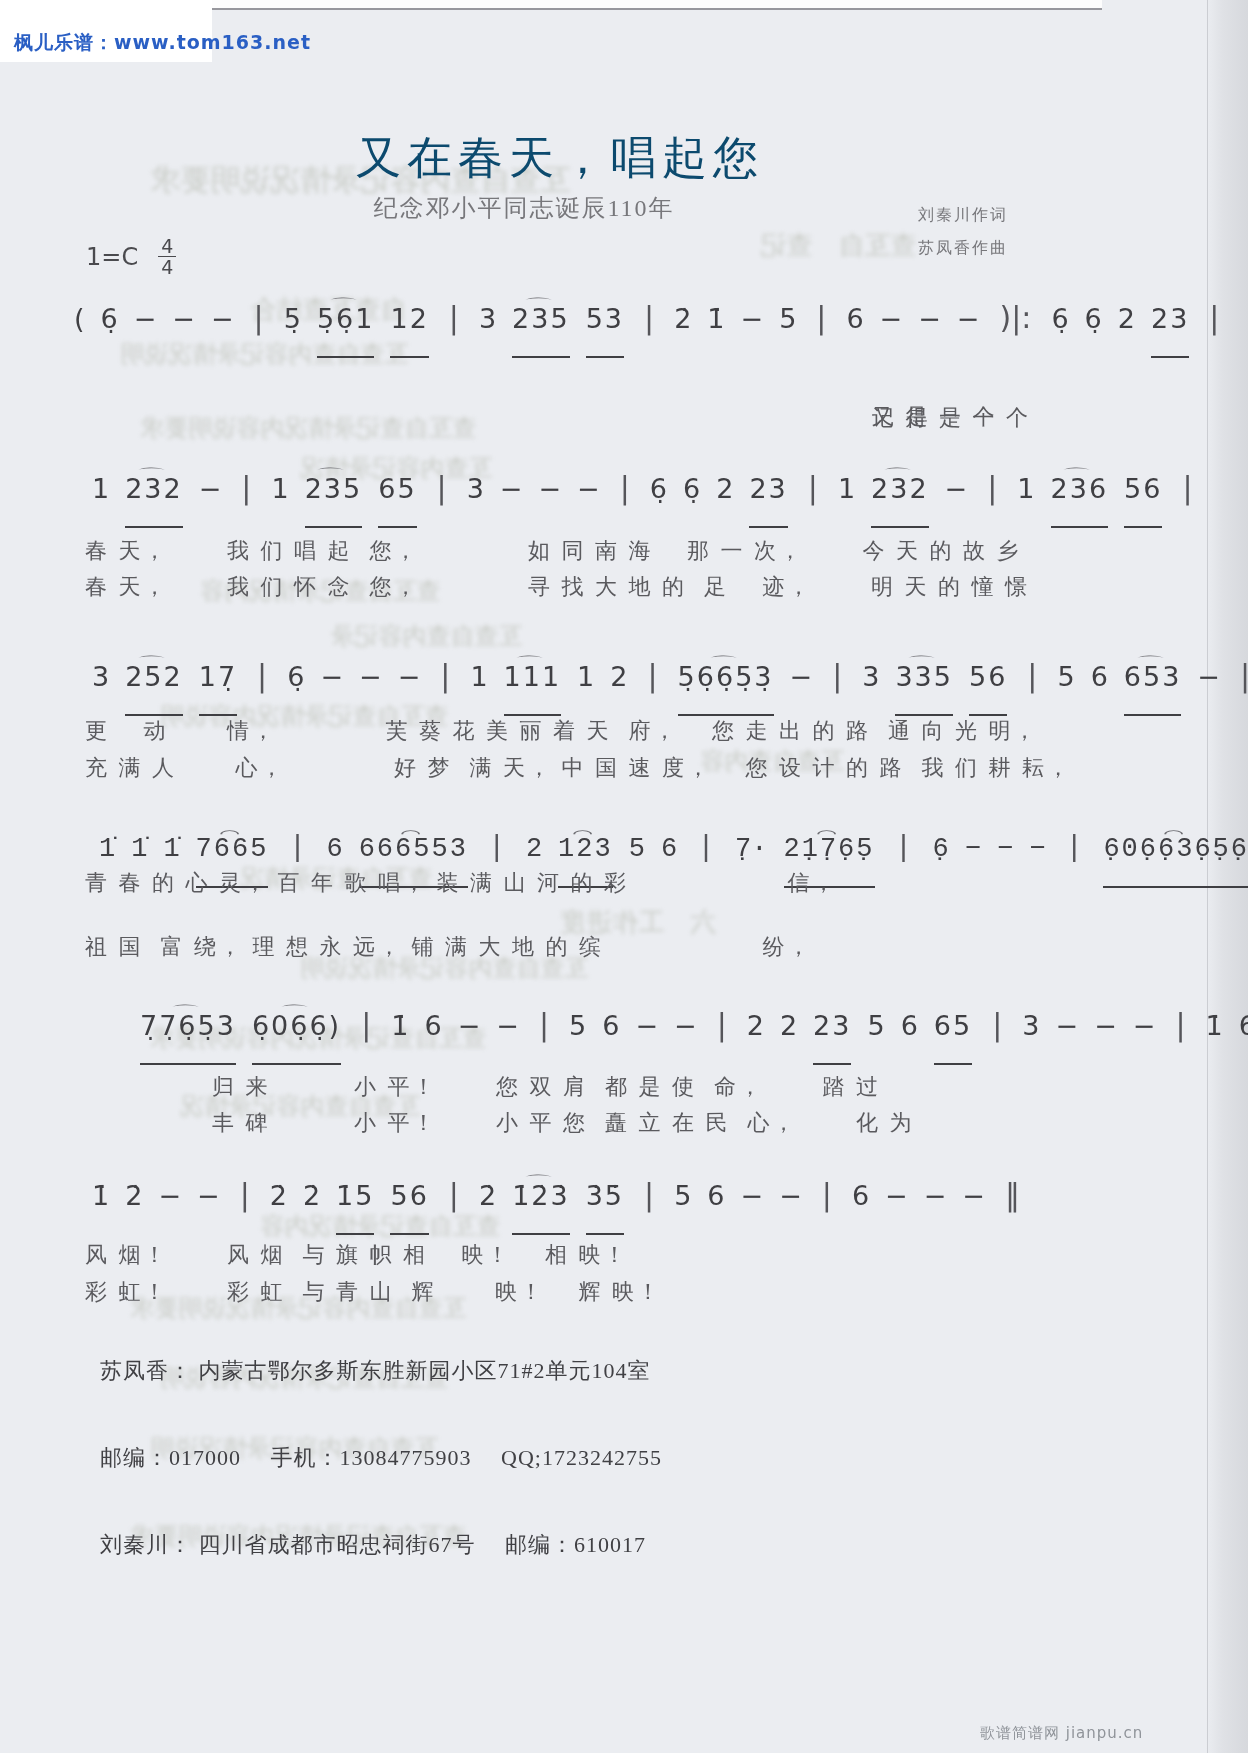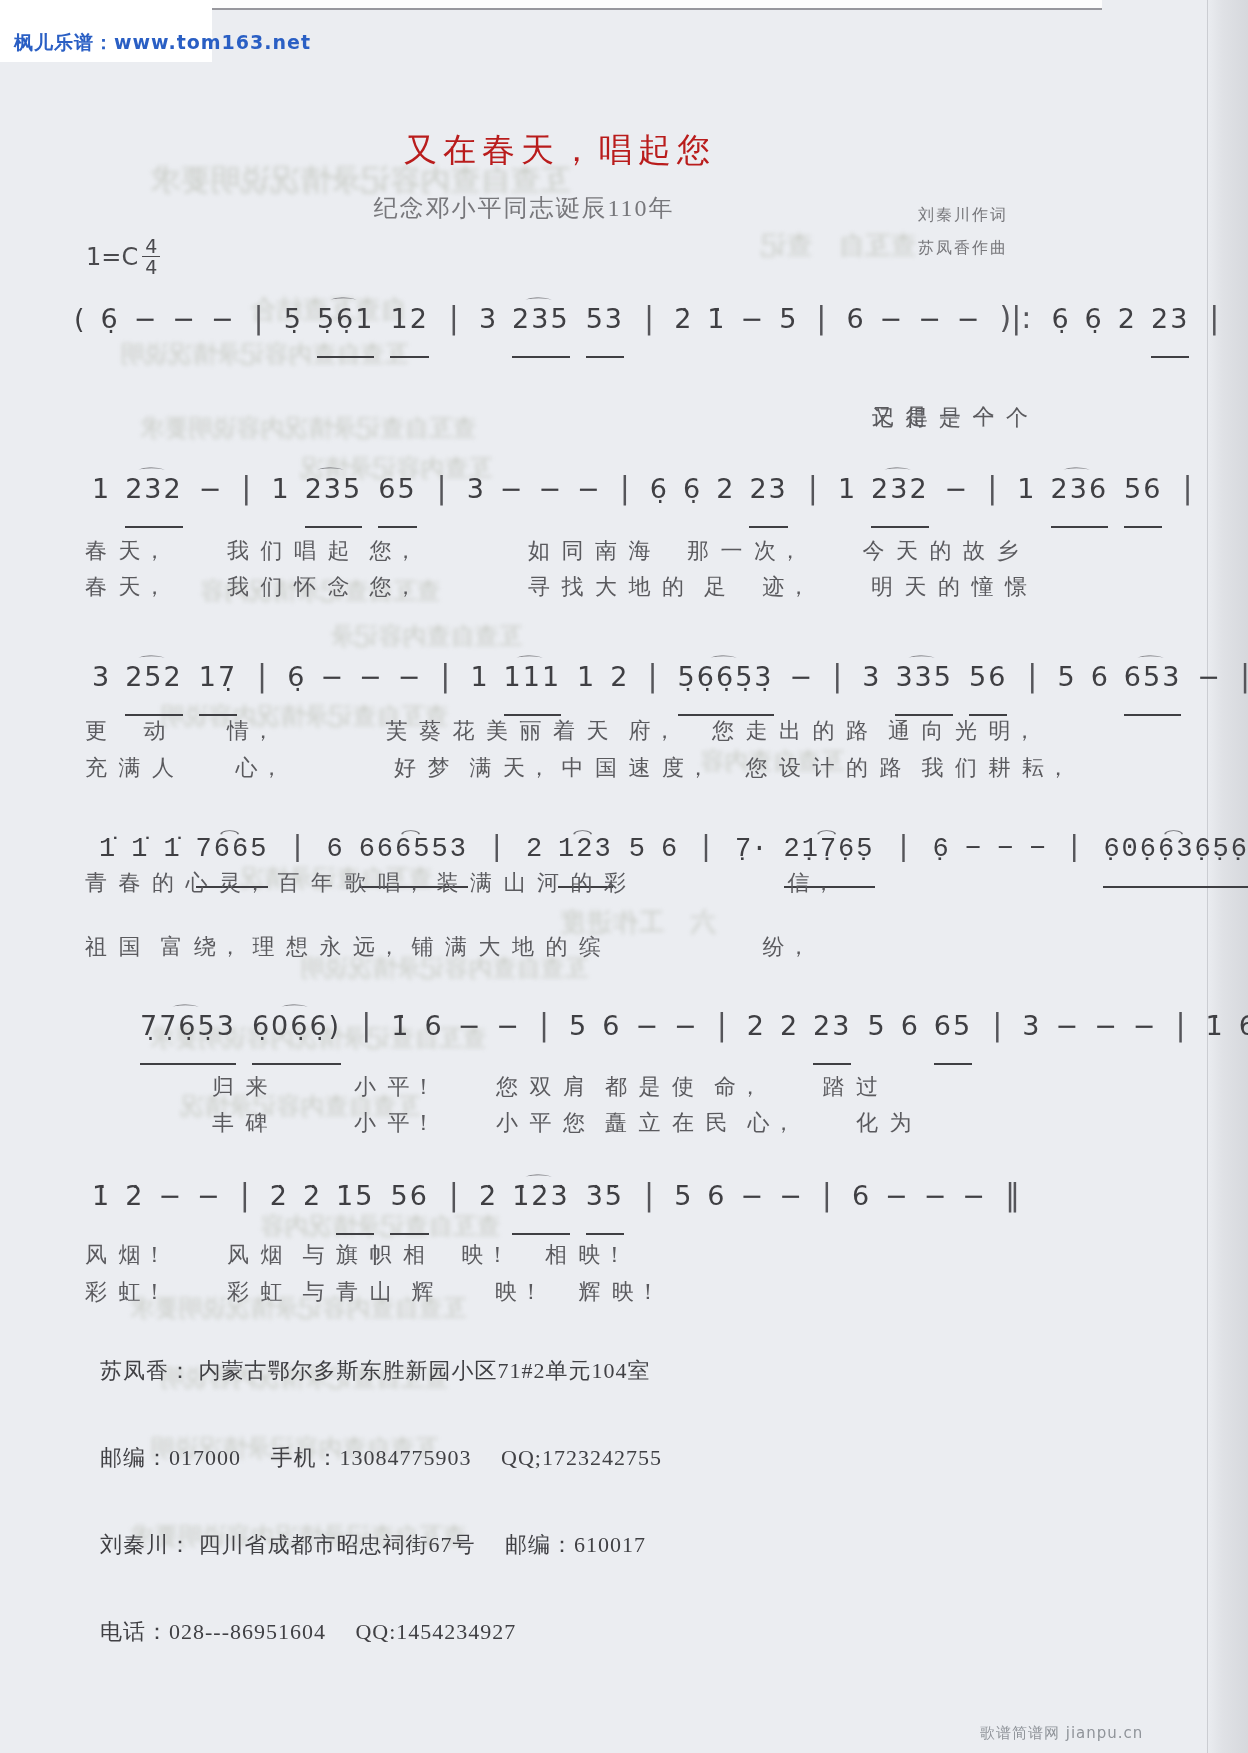--- a/index.html
+++ b/index.html
@@ -18,28 +18,28 @@
 
   
   .ghost{position:absolute;transform:scaleX(-1);filter:blur(2.2px);
     color:rgba(148,152,132,.38);font-family:"Liberation Serif",serif;
     white-space:pre;pointer-events:none;}
 
   .logo{position:absolute;top:30px;left:14px;font-family:"DejaVu Sans",sans-serif;
     font-weight:bold;font-size:19px;color:#2a5fc4;letter-spacing:1px;}
 
   .title{position:absolute;top:128px;left:calc(50% - 64px);transform:translateX(-50%);
-    font-size:33px;letter-spacing:6px;color:#b91c1c;white-space:nowrap;font-weight:500;}
+    font-size:45px;letter-spacing:6px;color:#0c4a6e;white-space:nowrap;font-weight:500;}
   .subtitle{position:absolute;top:192px;left:calc(50% - 100px);transform:translateX(-50%);
     font-size:24px;letter-spacing:2px;color:#77777b;white-space:nowrap;}
   .credits{position:absolute;top:198px;right:240px;text-align:right;
     font-size:16px;color:#77777b;line-height:33px;letter-spacing:2px;}
 
   .keysig{position:absolute;top:236px;left:86px;font-size:24px;color:#4a4a4e;
-    font-family:"DejaVu Sans",sans-serif;display:flex;align-items:center;gap:4px;text-align:right;}
+    font-family:"DejaVu Sans",sans-serif;display:flex;align-items:center;gap:20px;text-align:right;}
   .frac{display:inline-flex;flex-direction:column;align-items:center;font-size:19px;line-height:20px;}
   .frac .den{border-top:1.5px solid #4a4a4e;padding:0 3px;}
 
   
   .notes{position:absolute;left:66px;width:1080px;white-space:nowrap;
     font-family:"DejaVu Sans",sans-serif;font-size:27px;color:#3f3f43;}
   .tok{display:inline-block;margin:0 8px;position:relative;line-height:40px;}
   .tok.beam{border-bottom:2px solid #3f3f43;padding-bottom:17px;letter-spacing:2px;}
   .tok.bar{margin:0 12px;color:#55555a;font-size:30px;border:none;}
   .tok.arc::before{content:"⌒";position:absolute;top:-15px;left:50%;
@@ -139,16 +139,15 @@
       <div class="notes"><span class="tok">1̇</span><span class="tok">2̇</span><span class="tok">−</span><span class="tok">−</span><span class="tok bar">|</span><span class="tok">2̇</span><span class="tok">2̇</span><span class="tok beam">1̇5</span><span class="tok beam">56</span><span class="tok bar">|</span><span class="tok">2̇</span><span class="tok beam arc">1̇2̇3̇</span><span class="tok beam">3̇5̇</span><span class="tok bar">|</span><span class="tok">5</span><span class="tok">6</span><span class="tok">−</span><span class="tok">−</span><span class="tok bar">|</span><span class="tok">6</span><span class="tok">−</span><span class="tok">−</span><span class="tok">−</span><span class="tok bar">‖</span></div>
       <div class="lyr l0" style="top: 1240px;">风 烟！　　 风 烟  与 旗 帜 相　 映！　 相 映！</div>
       <div class="lyr l1" style="top: 1277px;">彩 虹！　　 彩 虹  与 青 山  辉　　 映！　 辉 映！</div>
     </div>
   </div>
 
 <div class="contact">
   <div>苏凤香： 内蒙古鄂尔多斯东胜新园小区71#2单元104室</div>
   <div>邮编：017000　 手机：13084775903　 QQ;1723242755</div>
   <div>刘秦川： 四川省成都市昭忠祠街67号　 邮编：610017</div>
-  <div>电话：028---86951604　 QQ:1454234927</div>
 </div>
 
 <div class="watermark">歌谱简谱网 jianpu.cn</div>
 
 </body></html>

